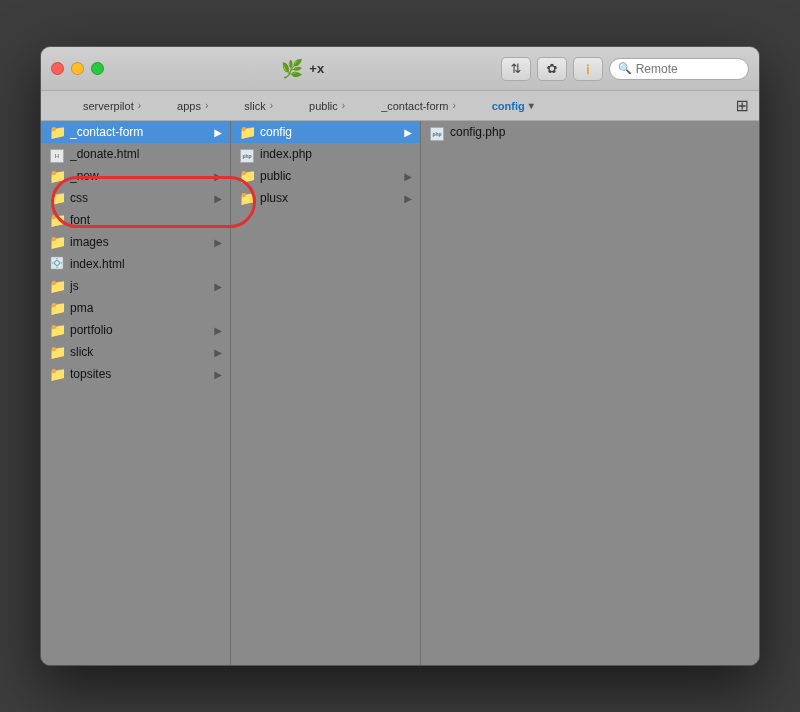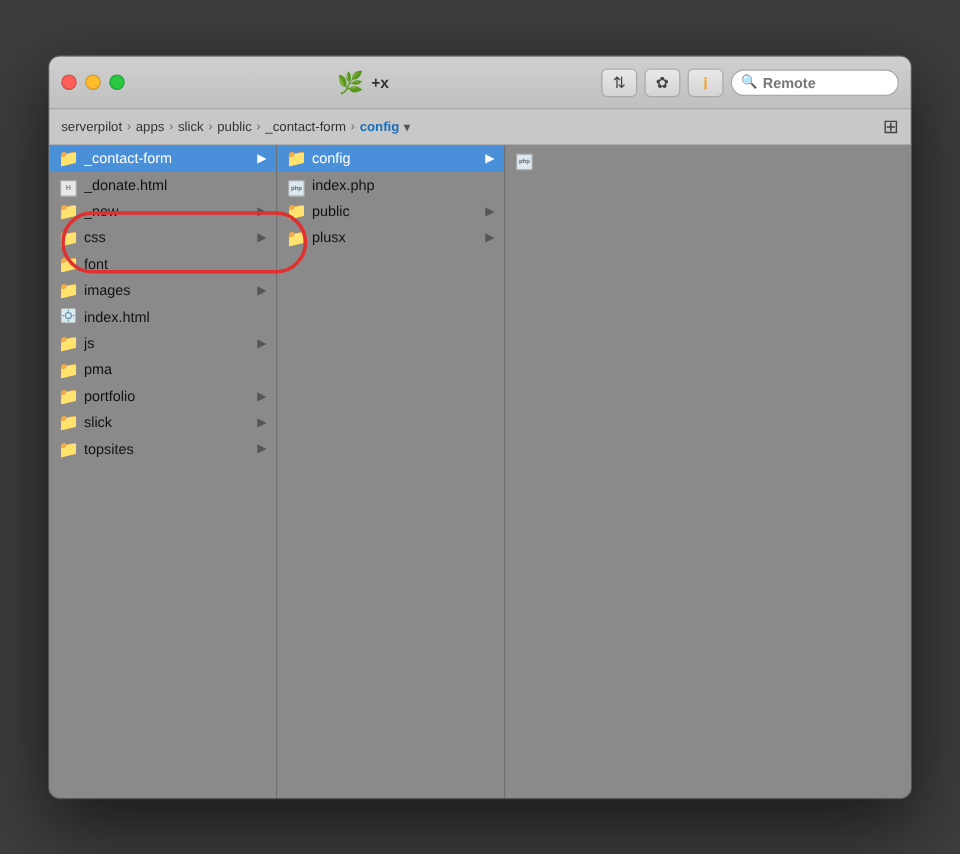--- a/index.html
+++ b/index.html
@@ -105,21 +105,20 @@
       gap: 4px;
     }
 
     .search-box input {
       border: none;
       background: transparent;
       font-size: 12px;
       color: #a16207;
       outline: none;
       width: 100%;
-      font-weight: bold;
     }
 
     
     .breadcrumb-bar {
       background: #c8c8c8;
       height: 30px;
       display: flex;
       align-items: center;
       padding: 0 10px;
       border-bottom: 1px solid #aaa;
@@ -128,20 +127,21 @@
       position: relative;
     }
 
     .breadcrumb-item {
       font-size: 11px;
       color: #333;
       display: flex;
       align-items: center;
       gap: 4px;
       white-space: nowrap;
+      margin-left: 32px;
     }
 
     .breadcrumb-sep {
       color: #666;
       font-size: 10px;
     }
 
     .breadcrumb-item.current {
       font-weight: 600;
       color: #1a6fba;
@@ -445,17 +445,18 @@
         <span class="file-name">plusx</span>
         <span class="arrow">▶</span>
       </div>
     </div>
 
     <div class="column">
       <div class="file-item">
         <span class="file-icon">
           <div class="file-icon-php">php</div>
         </span>
+        <span class="file-name">config.php</span>
       </div>
     </div>
 
   </div>
 </div>
 
 </body></html>

